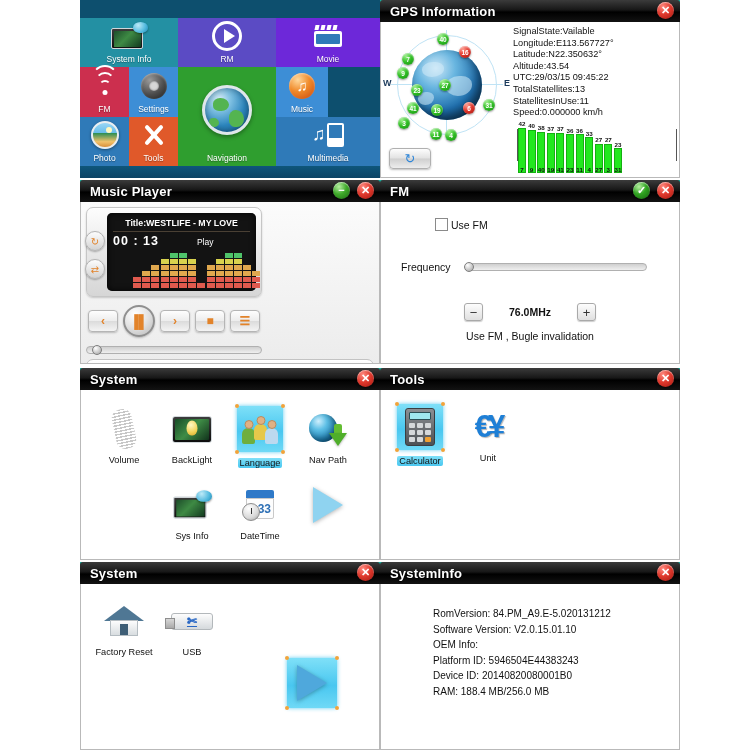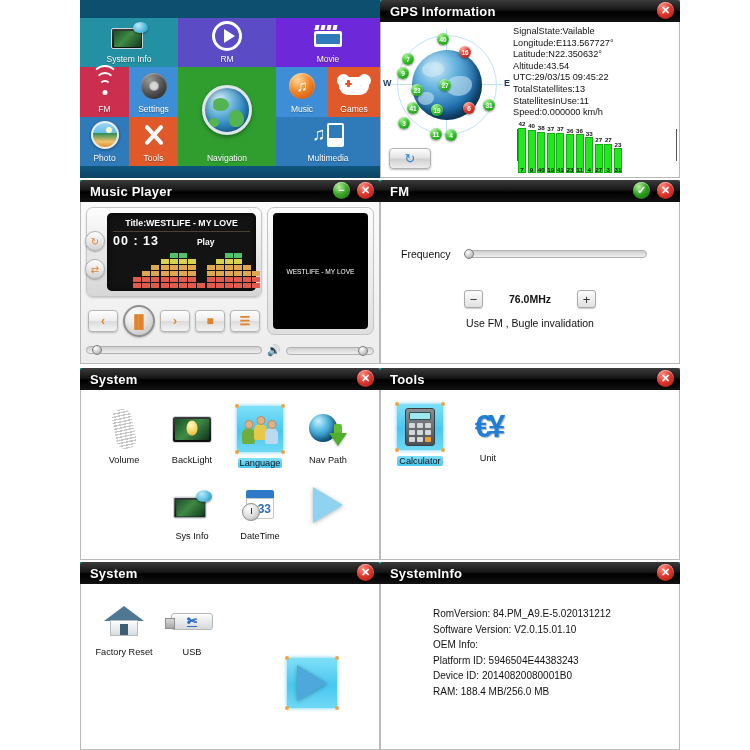--- a/index.html
+++ b/index.html
@@ -168,32 +168,32 @@
   .satchart .bar { width:8px; background:#22e81e; position:relative;
     border:.5px solid #14b011; }
   .satchart .bar span { position:absolute; top:-8.5px; left:50%; transform:translateX(-50%);
     font-size:6.2px; font-weight:bold; color:#111; }
   .satchart .labels { position:absolute; left:1px; bottom:0; display:flex; gap:1.6px; }
   .satchart .labels span { width:8px; text-align:center; font-size:6.2px; font-weight:bold; color:#111; }
 
   
   #music { left:80px; top:180px; width:300px; height:184px; }
   .mp-body { display:flex; padding:5px; gap:5px; height:100%;
-    background:linear-gradient(180deg,#fbfbfb,#ececec); }
+    background:linear-gradient(180deg,#fbfbfb,#ececec);flex-direction:column; }
   .mp-left { width:176px; position:relative; }
   .mp-panel { background:linear-gradient(180deg,#fdfdfd 0%,#e6e6e6 55%,#d6d6d6 100%);
     border:1px solid #c6c6c6; border-radius:7px; padding:5px 5px 5px 20px;
     box-shadow:inset 0 1px 0 #fff, 0 1px 2px rgba(0,0,0,.18); }
   .mp-screen { background:#131313; border-radius:5px; height:78px; padding:5px 6px;
     position:relative; box-shadow:inset 0 0 6px rgba(0,0,0,.9); }
   .mp-title { color:#fff; font-size:8.8px; font-weight:bold; text-align:center;
     border-bottom:1px solid #4a4034; padding-bottom:3px; }
   .mp-row { display:flex; align-items:baseline; margin-top:2px; }
   .mp-time { color:#fff; font-size:12.5px; font-weight:bold; letter-spacing:1px; }
-  .mp-state { color:#fff; font-size:8.5px; font-weight:bold; margin-left:38px; }
+  .mp-state { color:#fff; font-size:8.5px; font-weight:normal; margin-left:38px; }
   .eq { position:absolute; left:26px; bottom:3px; display:flex; align-items:flex-end; gap:1.2px; }
   .eqbar { width:8px; display:flex; flex-direction:column-reverse; }
   .eqseg { height:5px; margin-top:1px; }
   .sidebtn { position:absolute; left:-1px; width:20px; height:20px; border-radius:50%;
     background:linear-gradient(180deg,#fdfdfd,#d2d2d2); border:1px solid #b4b4b4;
     display:flex; align-items:center; justify-content:center; color:#e2832a; font-size:10px;
     box-shadow:0 1px 2px rgba(0,0,0,.3); }
   .ctrls { display:flex; align-items:center; gap:5px; margin-top:8px; padding-left:2px; }
   .cbx { width:30px; height:22px; border-radius:4px;
     background:linear-gradient(180deg,#fefefe 0%,#ededed 48%,#dcdcdc 52%,#f4f4f4 100%);
@@ -385,29 +385,20 @@
         <div class="lbl">Navigation</div>
       </div>
 
       <div class="tile" style="left:196px;top:49px;width:52px;height:50px;background:#3d8ed6">
         <div class="ico">
             <div class="i-note"></div>
           </div>
         <div class="lbl">Music</div>
       </div>
 
-      <div class="tile" style="left:248px;top:49px;width:52px;height:50px;background:#e0592a">
-        <div class="ico">
-          <div class="i-pad">
-              <u></u>
-              <v></v>
-            </div>
-        </div>
-        <div class="lbl">Games</div>
-      </div>
 
       <div class="tile" style="left:0;top:99px;width:49px;height:49px;background:#2f7ab8">
         <div class="ico">
             <div class="i-photo"></div>
           </div>
         <div class="lbl">Photo</div>
       </div>
 
       <div class="tile" style="left:49px;top:99px;width:49px;height:49px;background:#e0592a">
         <div class="ico">
@@ -693,20 +684,24 @@
         <div class="cbtn greenchk">
             <div class="g">✓</div>
           </div>
         <div class="cbtn red">
             <div class="g">✕</div>
           </div>
       </div>
     </div>
     <div class="win-body">
       <div class="fm-body">
+        <div class="fm-row" style="margin-left:34px">
+          <span class="chk"></span>
+          <span class="fm-lab" style="margin-left:3px">Use FM</span>
+        </div>
 
         <div class="fm-row" style="margin-top:30px">
           <span class="fm-lab">Frequency</span>
           <div class="sliderbar" style="flex:1;margin-left:14px;margin-right:12px">
             <div class="knob" id="fm-knob" style="left: calc(2% - 5px);"></div>
           </div>
         </div>
 
         <div class="fm-row" style="margin-top:30px;justify-content:center;gap:26px">
           <div class="stepbtn">−</div>

